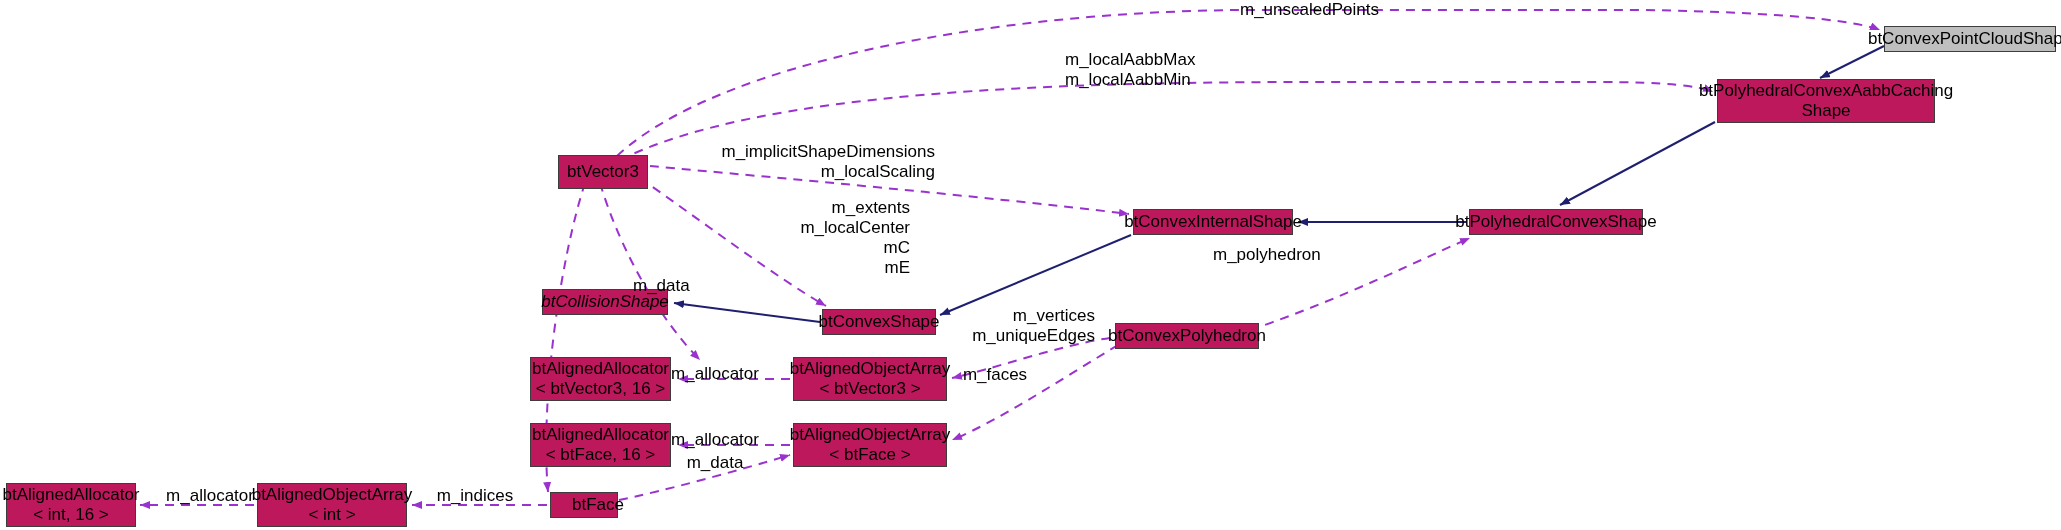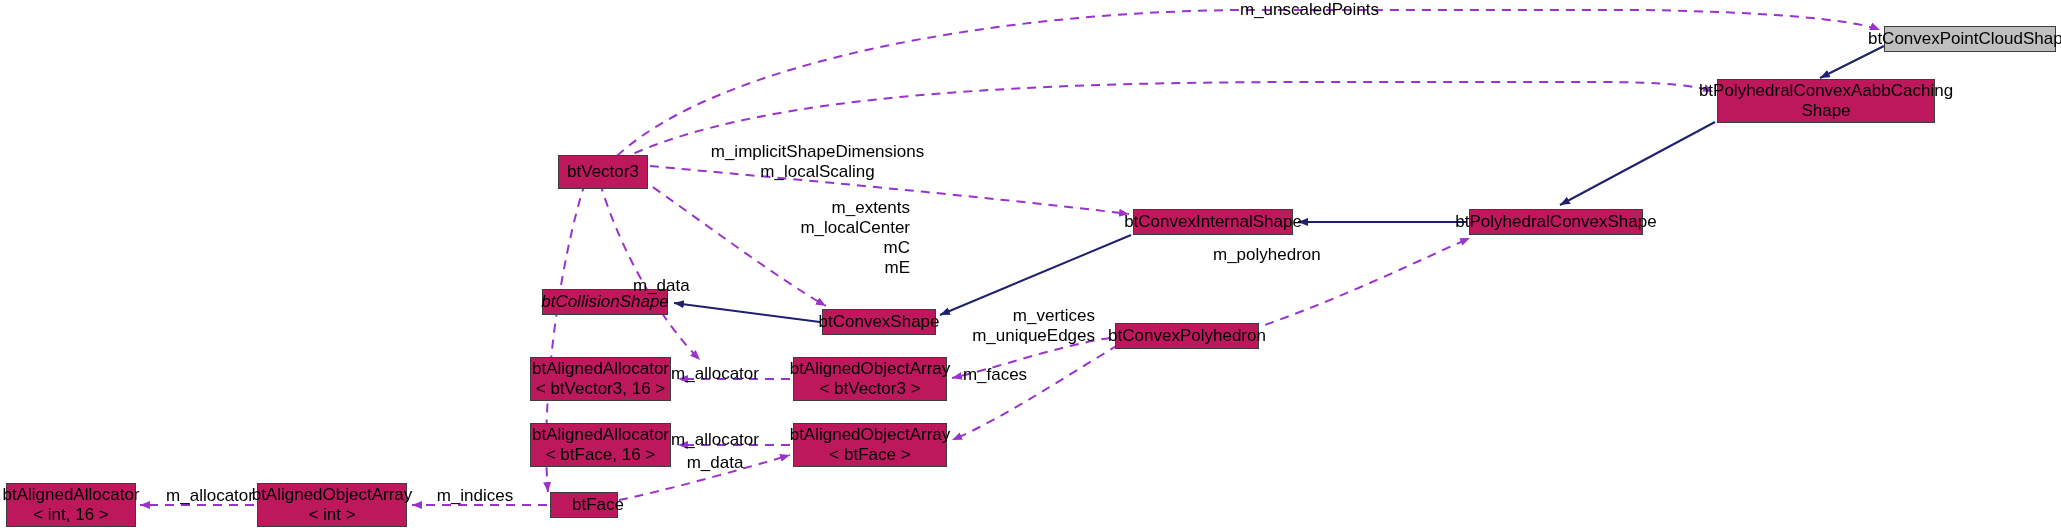--- a/index.html
+++ b/index.html
@@ -119,22 +119,24 @@
   <div class="node" style="left:6px;top:483px;width:130px;height:44px;">btAlignedAllocator
 &lt; int, 16 &gt;</div>
 
   <div class="node" style="left:257px;top:483px;width:150px;height:44px;">btAlignedObjectArray
 &lt; int &gt;</div>
 
   <div class="node" style="left:550px;top:492px;width:68px;height:26px;padding-left:34px;">btFace</div>
 
   <div class="edge-label" style="left:1240px;top:0px;width:230px;text-align:left;">m_unscaledPoints</div>
 
+  <div class="edge-label" style="left:1065px;top:50px;width:220px;text-align:left;">m_localAabbMax
+m_localAabbMin</div>
 
-  <div class="edge-label" style="left:700px;top:142px;width:235px;text-align:center;">m_implicitShapeDimensions
+  <div class="edge-label" style="left:700px;top:142px;width:235px;text-align:right;">m_implicitShapeDimensions
 m_localScaling</div>
 
   <div class="edge-label" style="left:760px;top:198px;width:150px;text-align:right;">m_extents
 m_localCenter
 mC
 mE</div>
 
   <div class="edge-label" style="left:1213px;top:245px;width:170px;text-align:left;">m_polyhedron</div>
 
   <div class="edge-label" style="left:633px;top:276px;width:100px;text-align:left;">m_data</div>

